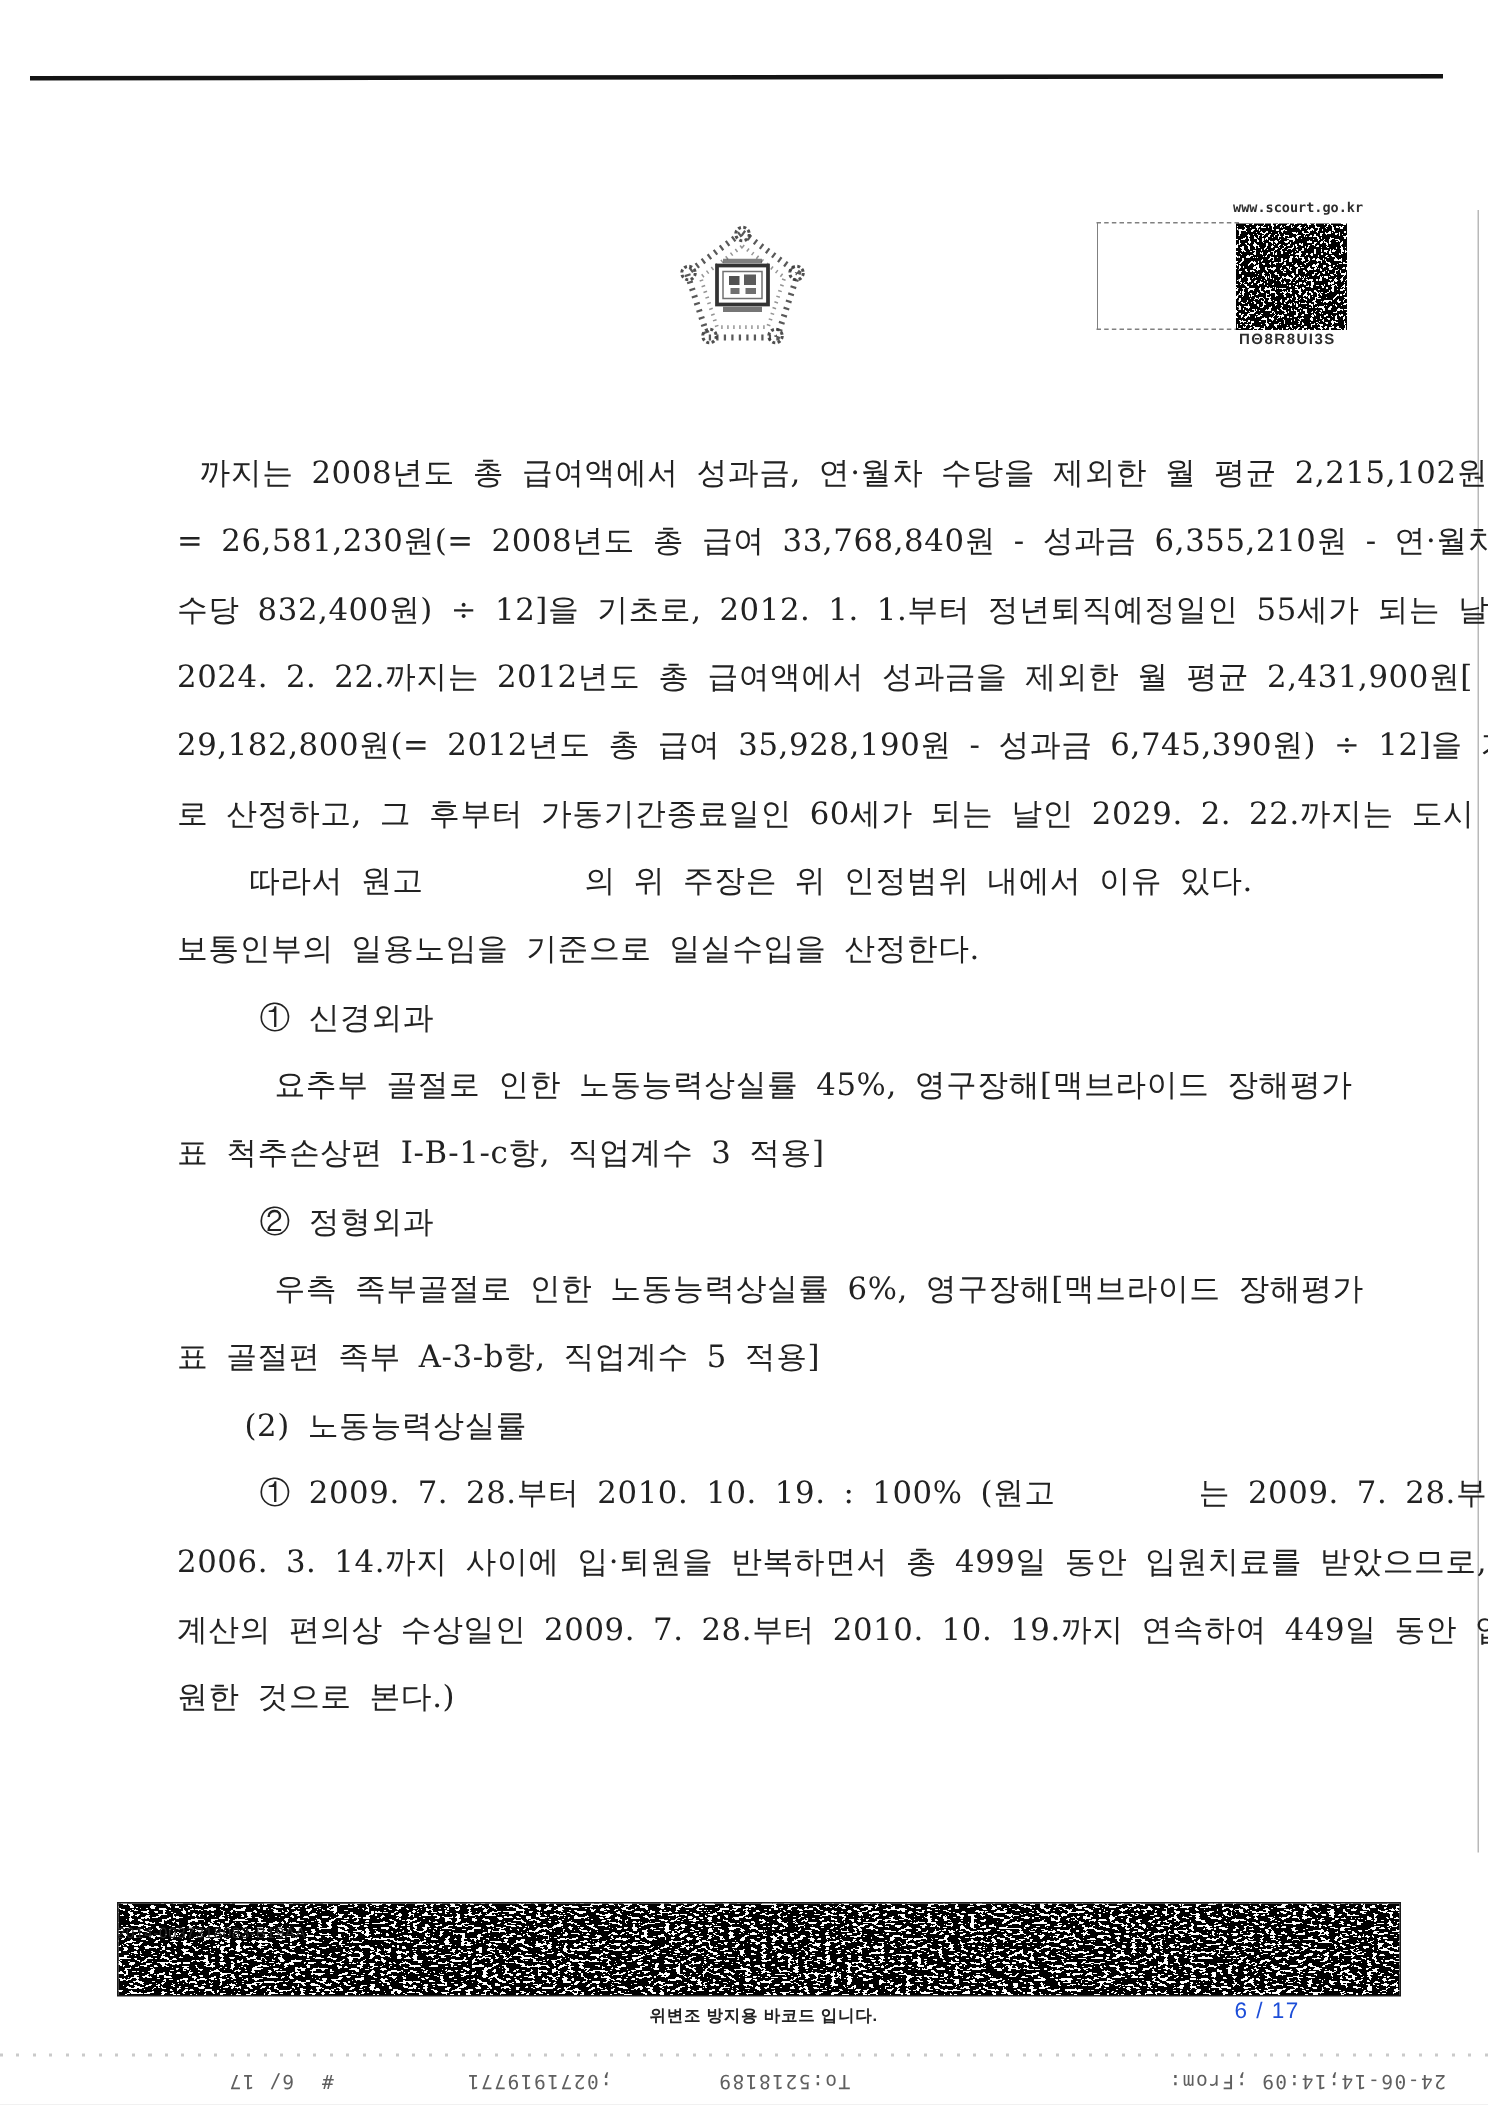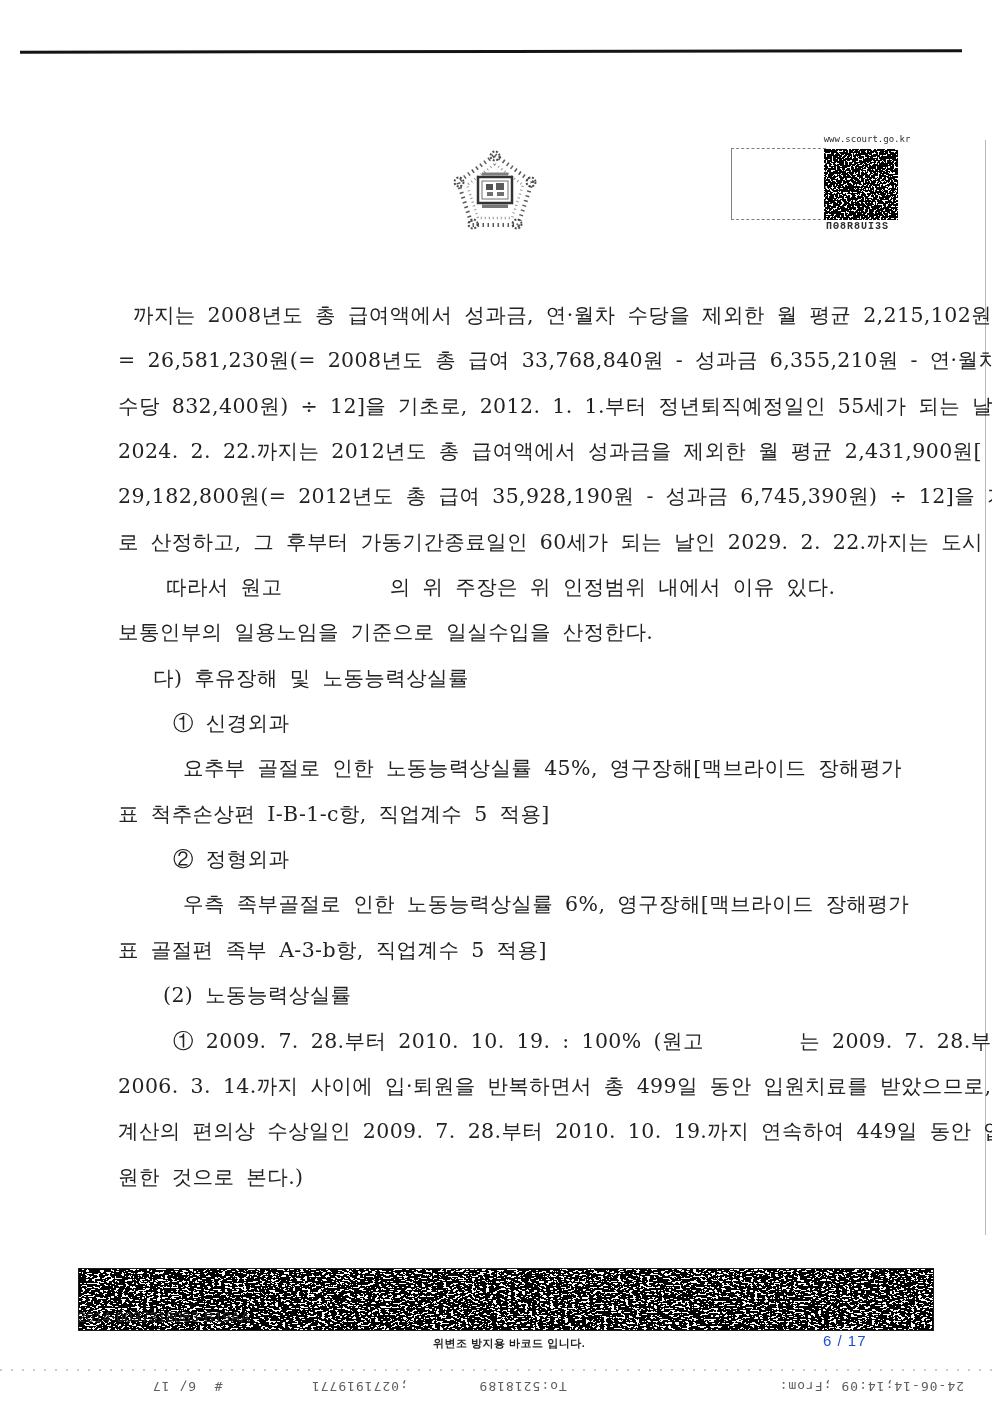--- a/index.html
+++ b/index.html
@@ -13,38 +13,38 @@
   .right-edge{position:absolute;left:985px;top:140px;width:1px;height:1095px;background:#b9b9b9;}
 
   
   .seal{position:absolute;left:452px;top:148px;width:86px;height:86px;}
 
   
   .stamp-box{position:absolute;left:731px;top:148px;width:93px;height:70px;
     border:1px solid #6a6a6a;border-top-style:dashed;border-bottom-style:dashed;opacity:.85;}
   .qr{position:absolute;left:824px;top:149px;width:74px;height:71px;}
   .qr-top{position:absolute;left:822px;top:134px;width:90px;font-family:"DejaVu Sans Mono",monospace;
-    font-size:9px;font-weight:normal;color:#2e2e2e;letter-spacing:0px;text-align:center;}
-  .qr-bottom{position:absolute;left:826px;top:221px;width:84px;font-family:Liberation Mono, monospace;
+    font-size:9px;font-weight:bold;color:#2e2e2e;letter-spacing:0px;}
+  .qr-bottom{position:absolute;left:826px;top:221px;width:84px;font-family:Liberation Sans, sans-serif;
     font-size:10px;font-weight:bold;color:#2e2e2e;letter-spacing:1px;}
 
   
   .body-text{position:absolute;left:118px;top:293px;width:770px;}
   .line{height:45.35px;line-height:45.35px;font-size:20.5px;white-space:pre;
     word-spacing:5px;letter-spacing:0.4px;color:#222;}
   .i15{padding-left:15px;}.i35{padding-left:35px;}.i45{padding-left:45px;}
   .i48{padding-left:48px;}.i55{padding-left:55px;}.i65{padding-left:65px;}
 
   
   .band{position:absolute;left:78px;top:1268px;width:856px;height:63px;border:1.5px solid #1a1a1a;box-sizing:border-box;}
   .band svg{display:block;width:100%;height:100%;}
 
   
   .doc-num{position:absolute;left:78px;top:1284px;font-family:"Liberation Sans",sans-serif;
-    font-size:14px;color:#2a2a2a;letter-spacing:0.5px;margin-top:25px;}
+    font-size:10px;color:#2a2a2a;letter-spacing:0.5px;}
   .notice{position:absolute;left:433px;top:1336px;font-family:"Liberation Sans",sans-serif;
     font-size:11px;font-weight:bold;color:#222;letter-spacing:0.5px;}
   .page-num{position:absolute;left:823px;top:1332px;font-family:"Liberation Sans",sans-serif;
     font-size:15px;color:#1d4ed8;letter-spacing:1px;}
 
   
   .noise-strip{position:absolute;left:0;top:1369px;width:992px;height:2px;opacity:.45;
     background:repeating-linear-gradient(90deg,#8a8a8a 0 2px,transparent 2px 11px);}
   .fax-line{position:absolute;left:0;top:1374px;width:992px;height:24px;line-height:24px;
     transform:rotate(180deg);font-family:"DejaVu Sans Mono",monospace;font-size:13px;
@@ -102,24 +102,23 @@
 
   <div class="body-text">
     <div class="line i15">까지는 2008년도 총 급여액에서 성과금, 연·월차 수당을 제외한 월 평균 2,215,102원[</div>
     <div class="line">= 26,581,230원(= 2008년도 총 급여 33,768,840원 - 성과금 6,355,210원 - 연·월차</div>
     <div class="line">수당 832,400원) ÷ 12]을 기초로, 2012. 1. 1.부터 정년퇴직예정일인 55세가 되는 날인</div>
     <div class="line">2024. 2. 22.까지는 2012년도 총 급여액에서 성과금을 제외한 월 평균 2,431,900원[ =</div>
     <div class="line">29,182,800원(= 2012년도 총 급여 35,928,190원 - 성과금 6,745,390원) ÷ 12]을 기초</div>
     <div class="line">로 산정하고, 그 후부터 가동기간종료일인 60세가 되는 날인 2029. 2. 22.까지는 도시</div>
     <div class="line i48">따라서 원고         의 위 주장은 위 인정범위 내에서 이유 있다.</div>
     <div class="line">보통인부의 일용노임을 기준으로 일실수입을 산정한다.</div>
-    <div class="line i35">다) 후유장해 및 노동능력상실률</div>
     <div class="line i55">① 신경외과</div>
     <div class="line i65">요추부 골절로 인한 노동능력상실률 45%, 영구장해[맥브라이드 장해평가</div>
-    <div class="line">표 척추손상편 I-B-1-c항, 직업계수 5 적용]</div>
+    <div class="line">표 척추손상편 I-B-1-c항, 직업계수 3 적용]</div>
     <div class="line i55">② 정형외과</div>
     <div class="line i65">우측 족부골절로 인한 노동능력상실률 6%, 영구장해[맥브라이드 장해평가</div>
     <div class="line">표 골절편 족부 A-3-b항, 직업계수 5 적용]</div>
     <div class="line i45">(2) 노동능력상실률</div>
     <div class="line i55">① 2009. 7. 28.부터 2010. 10. 19. : 100% (원고        는 2009. 7. 28.부터</div>
     <div class="line">2006. 3. 14.까지 사이에 입·퇴원을 반복하면서 총 499일 동안 입원치료를 받았으므로,</div>
     <div class="line">계산의 편의상 수상일인 2009. 7. 28.부터 2010. 10. 19.까지 연속하여 449일 동안 입</div>
     <div class="line">원한 것으로 본다.)</div>
   </div>
 

